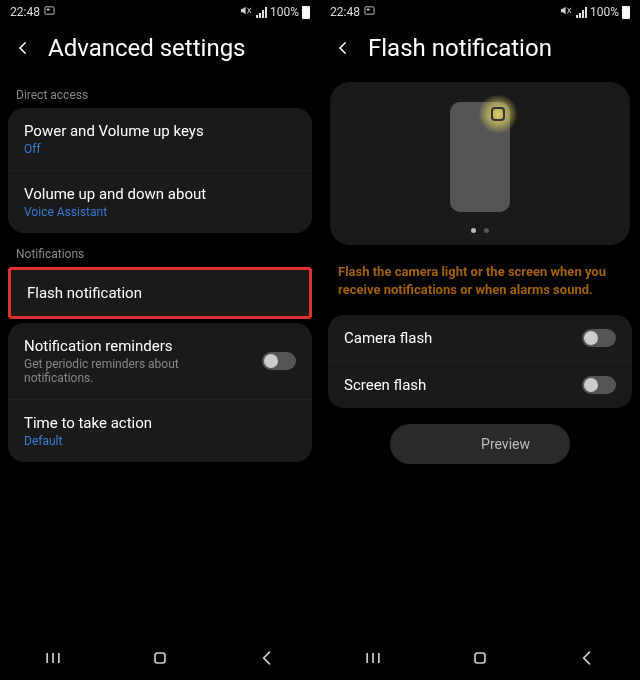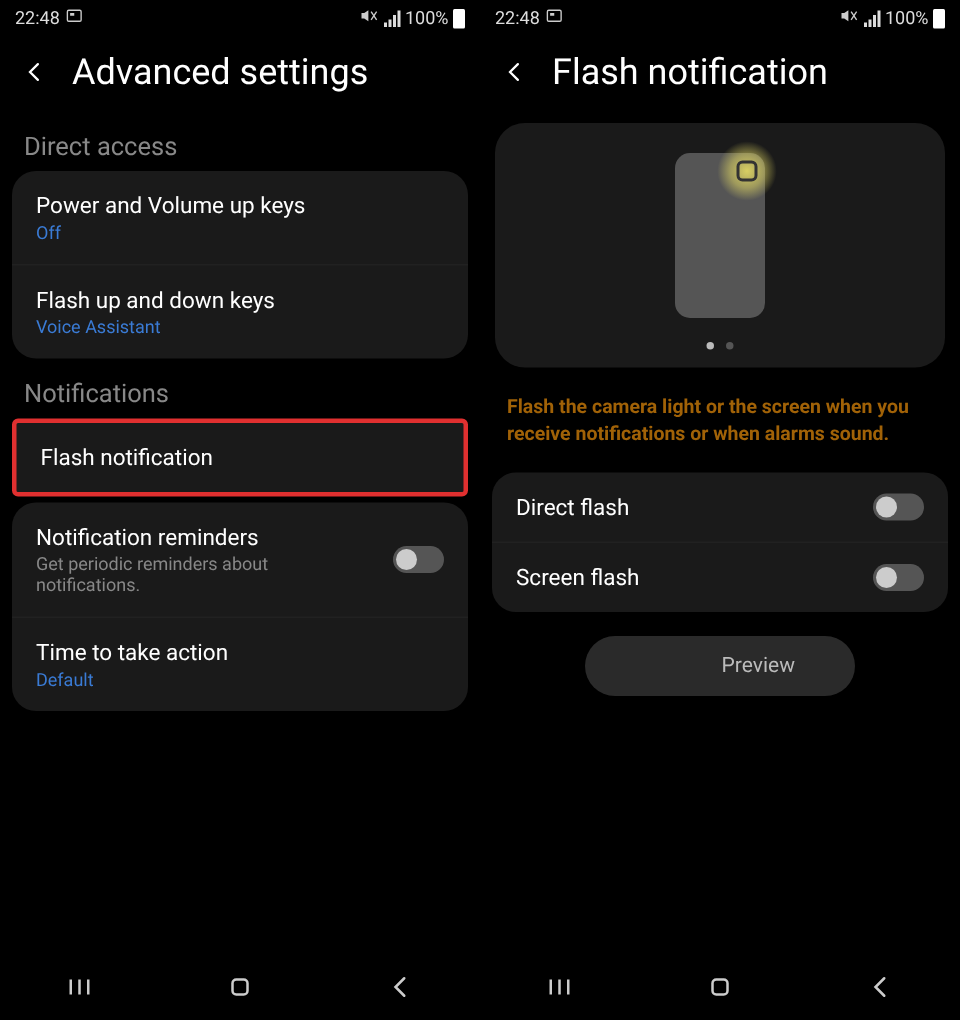--- a/index.html
+++ b/index.html
@@ -34,21 +34,21 @@
   .header {
     display: flex;
     align-items: center;
     padding: 10px 14px 20px 14px;
     gap: 16px;
   }
   .back-icon svg { display: block; }
   .header-title { font-size: 24px; font-weight: 400; color: #fff; }
   .section-label {
     color: #888;
-    font-size: 17px;
+    font-size: 12px;
     padding: 6px 16px;
   }
   .card {
     background: #1a1a1a;
     border-radius: 16px;
     margin: 0 8px 8px 8px;
     overflow: hidden;
   }
   .row {
     padding: 14px 16px;
@@ -214,21 +214,21 @@
   <div class="section-label">Direct access</div>
   <div class="card">
     <div class="row">
       <div class="row-main">
         <div class="row-title">Power and Volume up keys</div>
         <div class="row-sub">Off</div>
       </div>
     </div>
     <div class="row">
       <div class="row-main">
-        <div class="row-title">Flash up and down keys</div>
+        <div class="row-title">Volume up and down about</div>
         <div class="row-sub">Voice Assistant</div>
       </div>
     </div>
   </div>
 
   <div class="section-label">Notifications</div>
 
   <div class="card highlight" style="margin-bottom:4px;">
     <div class="row">
       <div class="row-main">
@@ -317,21 +317,21 @@
       <div class="dot active"></div>
       <div class="dot"></div>
     </div>
   </div>
 
   <div class="desc">Flash the camera light or the screen when you receive notifications or when alarms sound.</div>
 
   <div class="card">
     <div class="row">
       <div class="row-main">
-        <div class="row-title">Direct flash</div>
+        <div class="row-title">Camera flash</div>
       </div>
       <div class="toggle"></div>
     </div>
     <div class="row">
       <div class="row-main">
         <div class="row-title">Screen flash</div>
       </div>
       <div class="toggle"></div>
     </div>
   </div>

